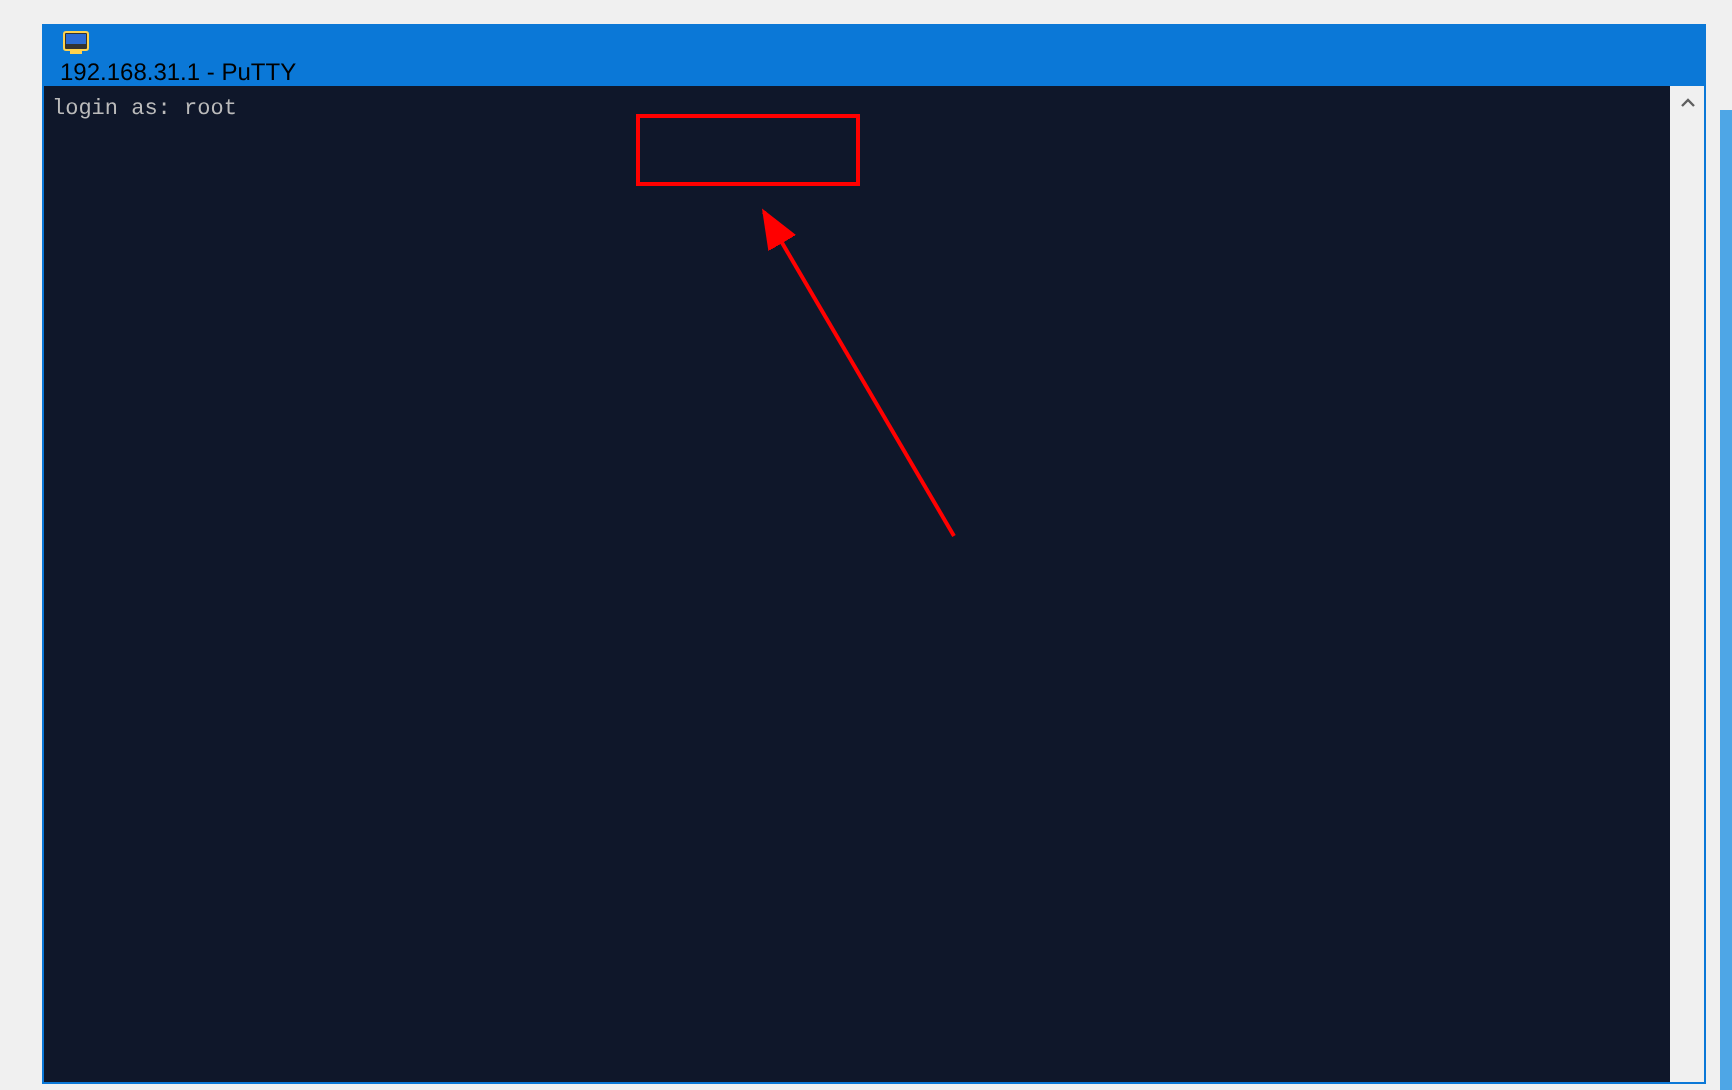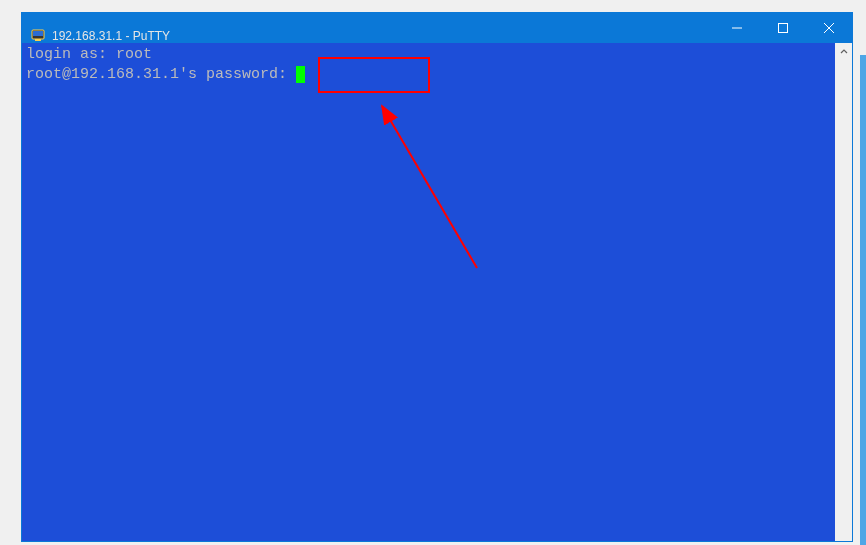--- a/index.html
+++ b/index.html
@@ -19,24 +19,25 @@
       height: 530px;
       background: #000;
       border: 1px solid #0b78d7;
       display: flex;
       flex-direction: column;
     }
     .titlebar {
       height: 30px;
       background: #0b78d7;
       display: flex;
-      align-items: flex-end;
+      align-items: flex-start;
       padding-left: 8px;
-      color: #e5e5e5;
+      color: #000000;
       font-size: 12px;
+      flex-direction: column;
     }
     .titlebar-icon {
       width: 16px;
       height: 16px;
       margin-right: 6px;
       display: flex;
       align-items: center;
       justify-content: center;
     }
     .title-text { flex: 0 0 auto; }
@@ -50,24 +51,24 @@
       color: #fff;
       cursor: pointer;
     }
     .terminal-area {
       flex: 1;
       position: relative;
       display: flex;
     }
     .terminal {
       flex: 1;
-      background: #1d4ed8;
+      background: #0f172a;
       color: #bbb;
       font-family: "Consolas", "Courier New", monospace;
-      font-size: 15px;
+      font-size: 11px;
       line-height: 20px;
       padding: 2px 4px;
       white-space: pre;
       position: relative;
     }
     .scrollbar {
       width: 17px;
       background: #f0f0f0;
       display: flex;
       flex-direction: column;
@@ -156,21 +157,21 @@
       <div class="win-btn close">
         <svg width="10" height="10" viewBox="0 0 10 10">
             <line x1="0" y1="0" x2="10" y2="10" stroke="#fff" stroke-width="1"></line>
             <line x1="10" y1="0" x2="0" y2="10" stroke="#fff" stroke-width="1"></line>
           </svg>
       </div>
     </div>
   </div>
 
   <div class="terminal-area">
-    <div class="terminal"><span class="term-line">login as: root</span><span class="term-line"><span>root@192.168.31.1's password: </span><span class="cursor-block"></span></span></div>
+    <div class="terminal"><span class="term-line">login as: root</span></div>
     <div class="scrollbar">
       <div class="scroll-arrow">
         <svg width="8" height="8" viewBox="0 0 8 8">
             <polyline points="1,5 4,2 7,5" fill="none" stroke="#606060" stroke-width="1.2"></polyline>
           </svg>
       </div>
     </div>
   </div>
 
   <div class="red-box"></div>

